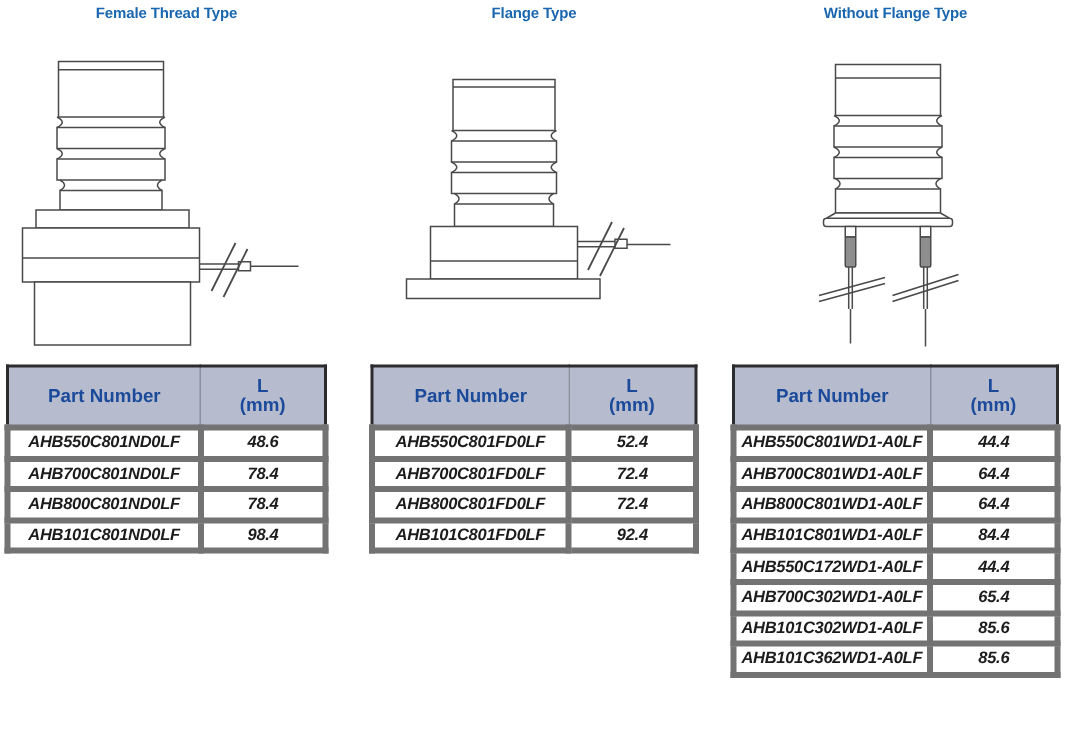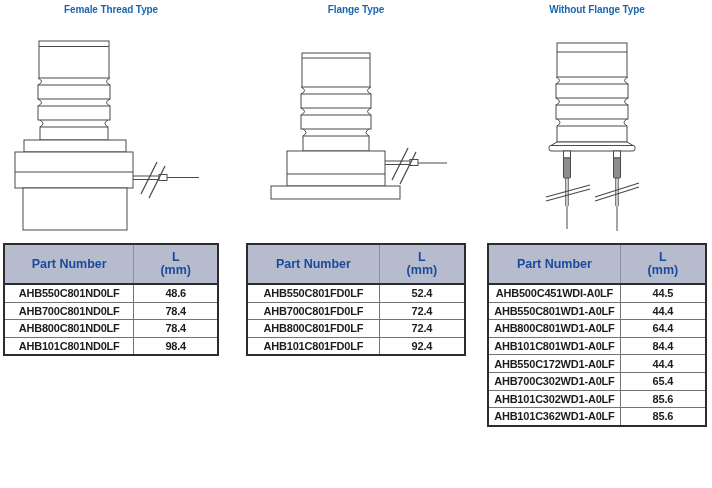--- a/index.html
+++ b/index.html
@@ -16,23 +16,23 @@
   svg .bx{stroke:#4a4a4a;stroke-width:1;fill:#ffffff;}
   svg .sleeve{stroke:#4a4a4a;stroke-width:1;fill:#8e8e8e;}
   svg .slash{stroke:#4a4a4a;stroke-width:1.2;fill:none;}
   table.ptable{position:absolute;top:243px;left:0;width:100%;
                border-collapse:collapse;table-layout:fixed;background:#fff;
                border:2px solid #2c2c2e;}
   table.ptable th{background:#b6bccd;color:#1b4a9b;font-weight:bold;font-size:12.5px;
                   height:38px;padding:0;border-bottom:2px solid #2c2c2e;vertical-align:middle;}
   table.ptable th.part{width:60%;border-right:1px solid #8a90a0;}
   table.ptable th.len span{display:block;line-height:13px;}
-  table.ptable td{border:1px solid #737373;text-align:center;font-weight:bold;
+  table.ptable td{border:4px solid #737373;text-align:center;font-weight:bold;
                   font-size:11px;color:#1c1c1c;height:16.6px;padding:0 2px;
-                  letter-spacing:-0.2px;white-space:nowrap;overflow:hidden;}
+                  letter-spacing:-0.2px;white-space:nowrap;overflow:hidden;font-style:italic;}
 </style>
 </head>
 <body>
 
 <div class="canvas">
 
   <section class="col col1">
     <div class="sec-title">Female Thread Type</div>
 
     <div class="fig">
@@ -195,26 +195,26 @@
         <tr>
           <th class="part">Part Number</th>
           <th class="len">
             <span>L</span>
             <span>(mm)</span>
           </th>
         </tr>
       </thead>
       <tbody>
           <tr>
-            <td>AHB500C451WDI-A0LF</td>
-            <td>44.5</td>
-          </tr>
-          <tr>
             <td>AHB550C801WD1-A0LF</td>
             <td>44.4</td>
+          </tr>
+          <tr>
+            <td>AHB700C801WD1-A0LF</td>
+            <td>64.4</td>
           </tr>
           <tr>
             <td>AHB800C801WD1-A0LF</td>
             <td>64.4</td>
           </tr>
           <tr>
             <td>AHB101C801WD1-A0LF</td>
             <td>84.4</td>
           </tr>
           <tr>

